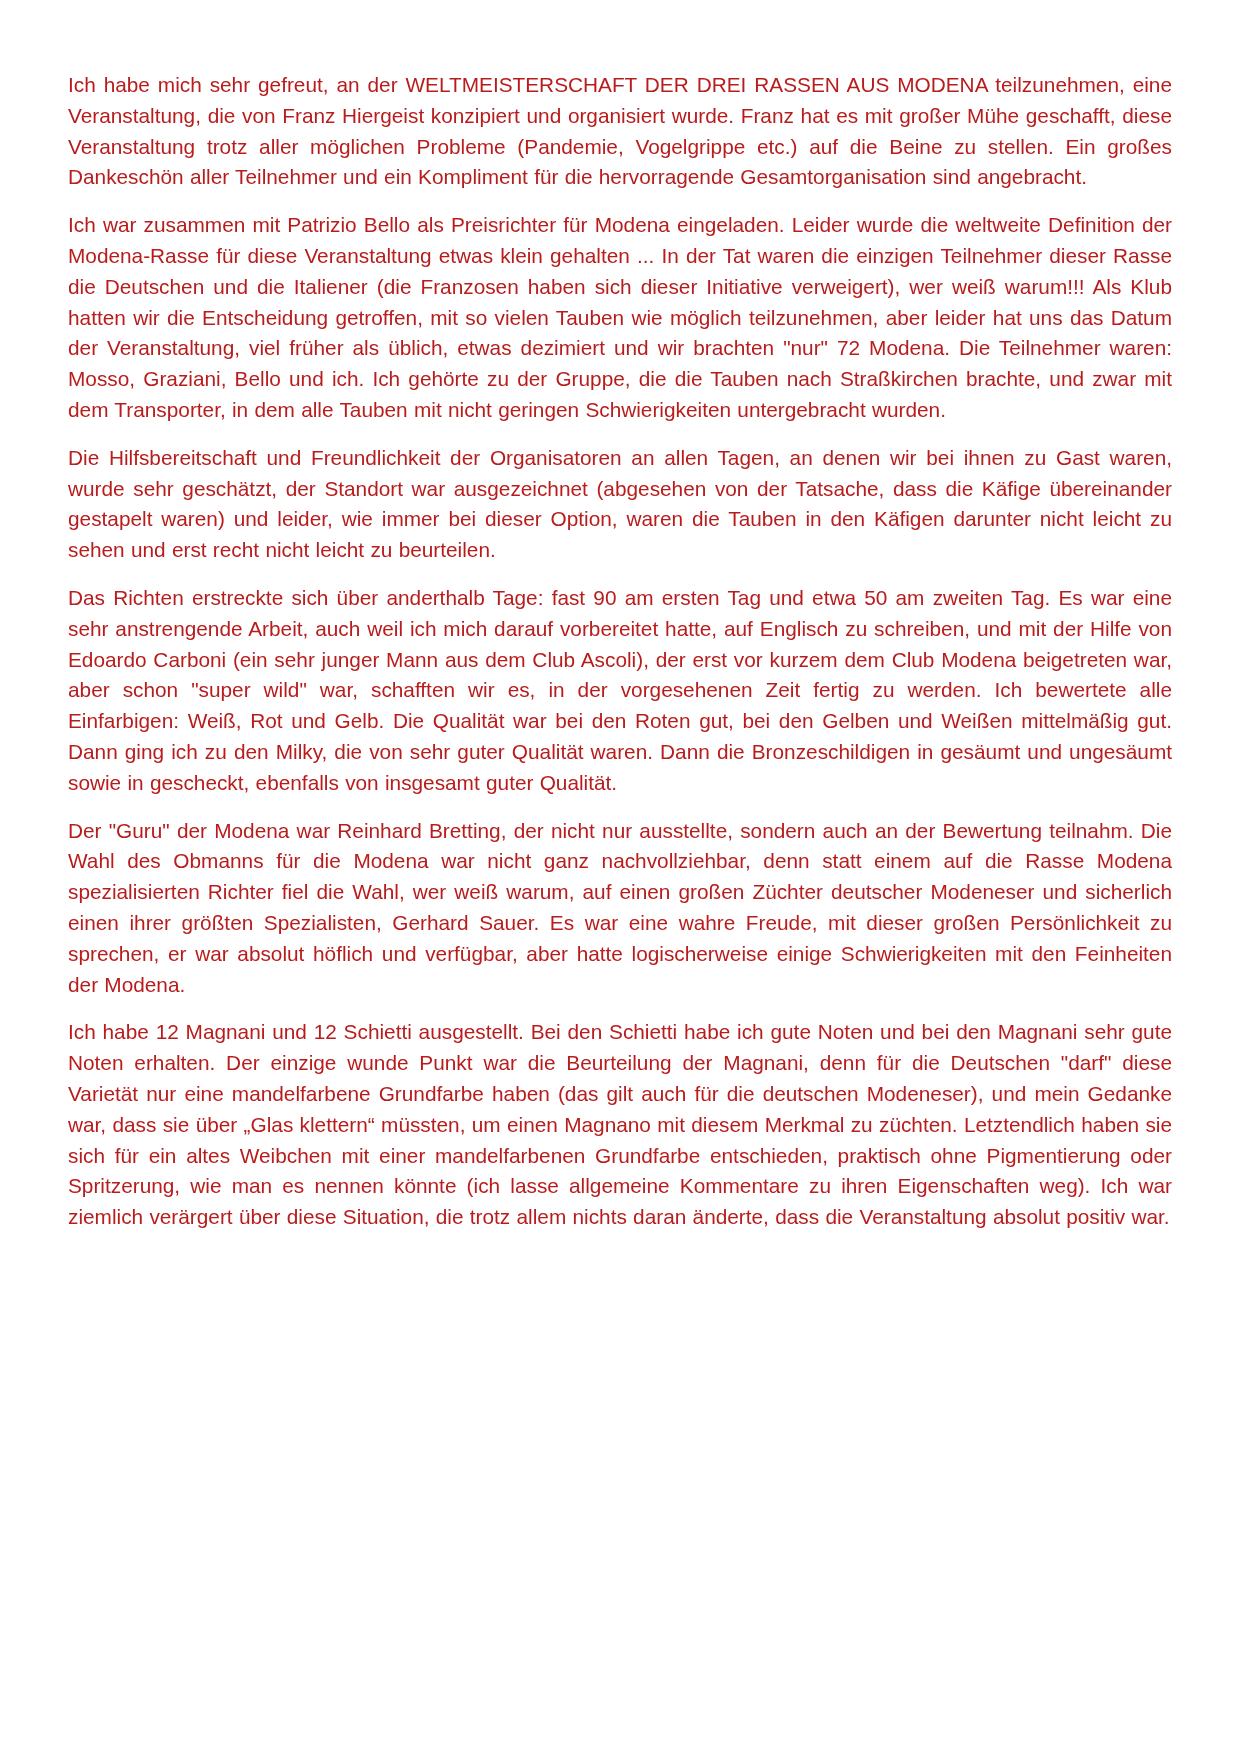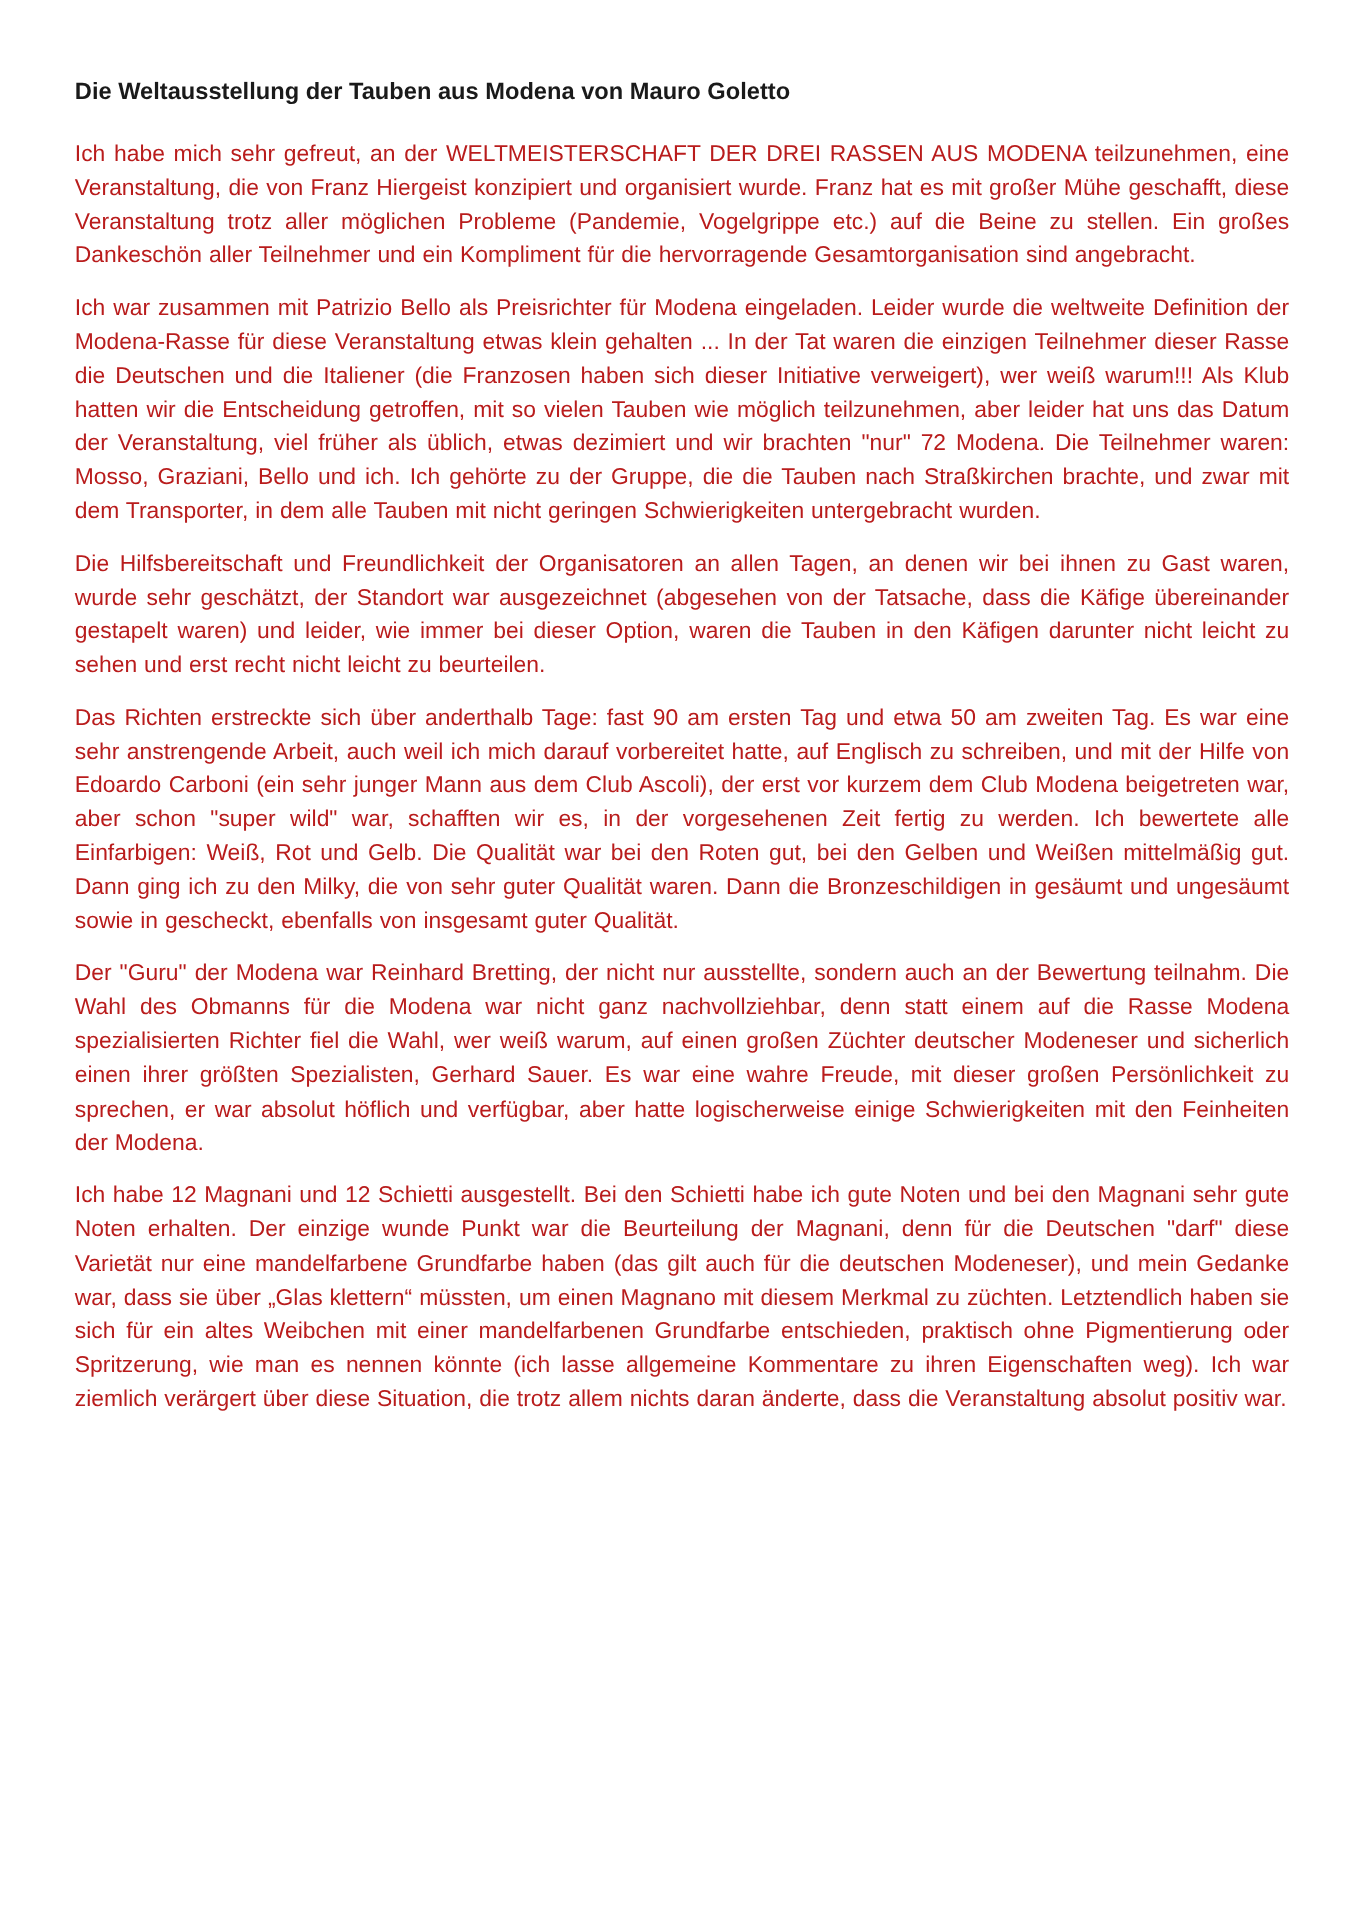--- a/index.html
+++ b/index.html
@@ -34,21 +34,20 @@
     text-align: justify;
     margin: 0 0 17px 0;
     color: #b91c1c;
     word-spacing: 0.5px;
   }
 </style>
 </head>
 <body>
 
 <div class="page">
-  <h1 class="doc-title">Die Weltausstellung der Tauben aus Modena von Mauro Goletto</h1>
 
   <p class="doc-paragraph">Ich habe mich sehr gefreut, an der WELTMEISTERSCHAFT DER DREI RASSEN AUS MODENA teilzunehmen, eine Veranstaltung, die von Franz Hiergeist konzipiert und organisiert wurde. Franz hat es mit großer Mühe geschafft, diese Veranstaltung trotz aller möglichen Probleme (Pandemie, Vogelgrippe etc.) auf die Beine zu stellen. Ein großes Dankeschön aller Teilnehmer und ein Kompliment für die hervorragende Gesamtorganisation sind angebracht.</p>
 
   <p class="doc-paragraph">Ich war zusammen mit Patrizio Bello als Preisrichter für Modena eingeladen. Leider wurde die weltweite Definition der Modena-Rasse für diese Veranstaltung etwas klein gehalten ... In der Tat waren die einzigen Teilnehmer dieser Rasse die Deutschen und die Italiener (die Franzosen haben sich dieser Initiative verweigert), wer weiß warum!!! Als Klub hatten wir die Entscheidung getroffen, mit so vielen Tauben wie möglich teilzunehmen, aber leider hat uns das Datum der Veranstaltung, viel früher als üblich, etwas dezimiert und wir brachten "nur" 72 Modena. Die Teilnehmer waren: Mosso, Graziani, Bello und ich. Ich gehörte zu der Gruppe, die die Tauben nach Straßkirchen brachte, und zwar mit dem Transporter, in dem alle Tauben mit nicht geringen Schwierigkeiten untergebracht wurden.</p>
 
   <p class="doc-paragraph">Die Hilfsbereitschaft und Freundlichkeit der Organisatoren an allen Tagen, an denen wir bei ihnen zu Gast waren, wurde sehr geschätzt, der Standort war ausgezeichnet (abgesehen von der Tatsache, dass die Käfige übereinander gestapelt waren) und leider, wie immer bei dieser Option, waren die Tauben in den Käfigen darunter nicht leicht zu sehen und erst recht nicht leicht zu beurteilen.</p>
 
   <p class="doc-paragraph">Das Richten erstreckte sich über anderthalb Tage: fast 90 am ersten Tag und etwa 50 am zweiten Tag. Es war eine sehr anstrengende Arbeit, auch weil ich mich darauf vorbereitet hatte, auf Englisch zu schreiben, und mit der Hilfe von Edoardo Carboni (ein sehr junger Mann aus dem Club Ascoli), der erst vor kurzem dem Club Modena beigetreten war, aber schon "super wild" war, schafften wir es, in der vorgesehenen Zeit fertig zu werden. Ich bewertete alle Einfarbigen: Weiß, Rot und Gelb. Die Qualität war bei den Roten gut, bei den Gelben und Weißen mittelmäßig gut. Dann ging ich zu den Milky, die von sehr guter Qualität waren. Dann die  Bronzeschildigen in gesäumt und ungesäumt sowie in gescheckt, ebenfalls von insgesamt guter Qualität.</p>
 
   <p class="doc-paragraph">Der "Guru" der Modena war Reinhard Bretting, der nicht nur ausstellte, sondern auch an der Bewertung teilnahm. Die Wahl des Obmanns für die Modena war nicht ganz nachvollziehbar, denn statt einem auf die Rasse Modena spezialisierten Richter fiel die Wahl, wer weiß warum, auf einen großen Züchter deutscher Modeneser und sicherlich einen ihrer größten Spezialisten, Gerhard Sauer. Es war eine wahre Freude, mit dieser großen Persönlichkeit zu sprechen, er war absolut höflich und verfügbar, aber hatte logischerweise einige Schwierigkeiten mit den Feinheiten der Modena.</p>

